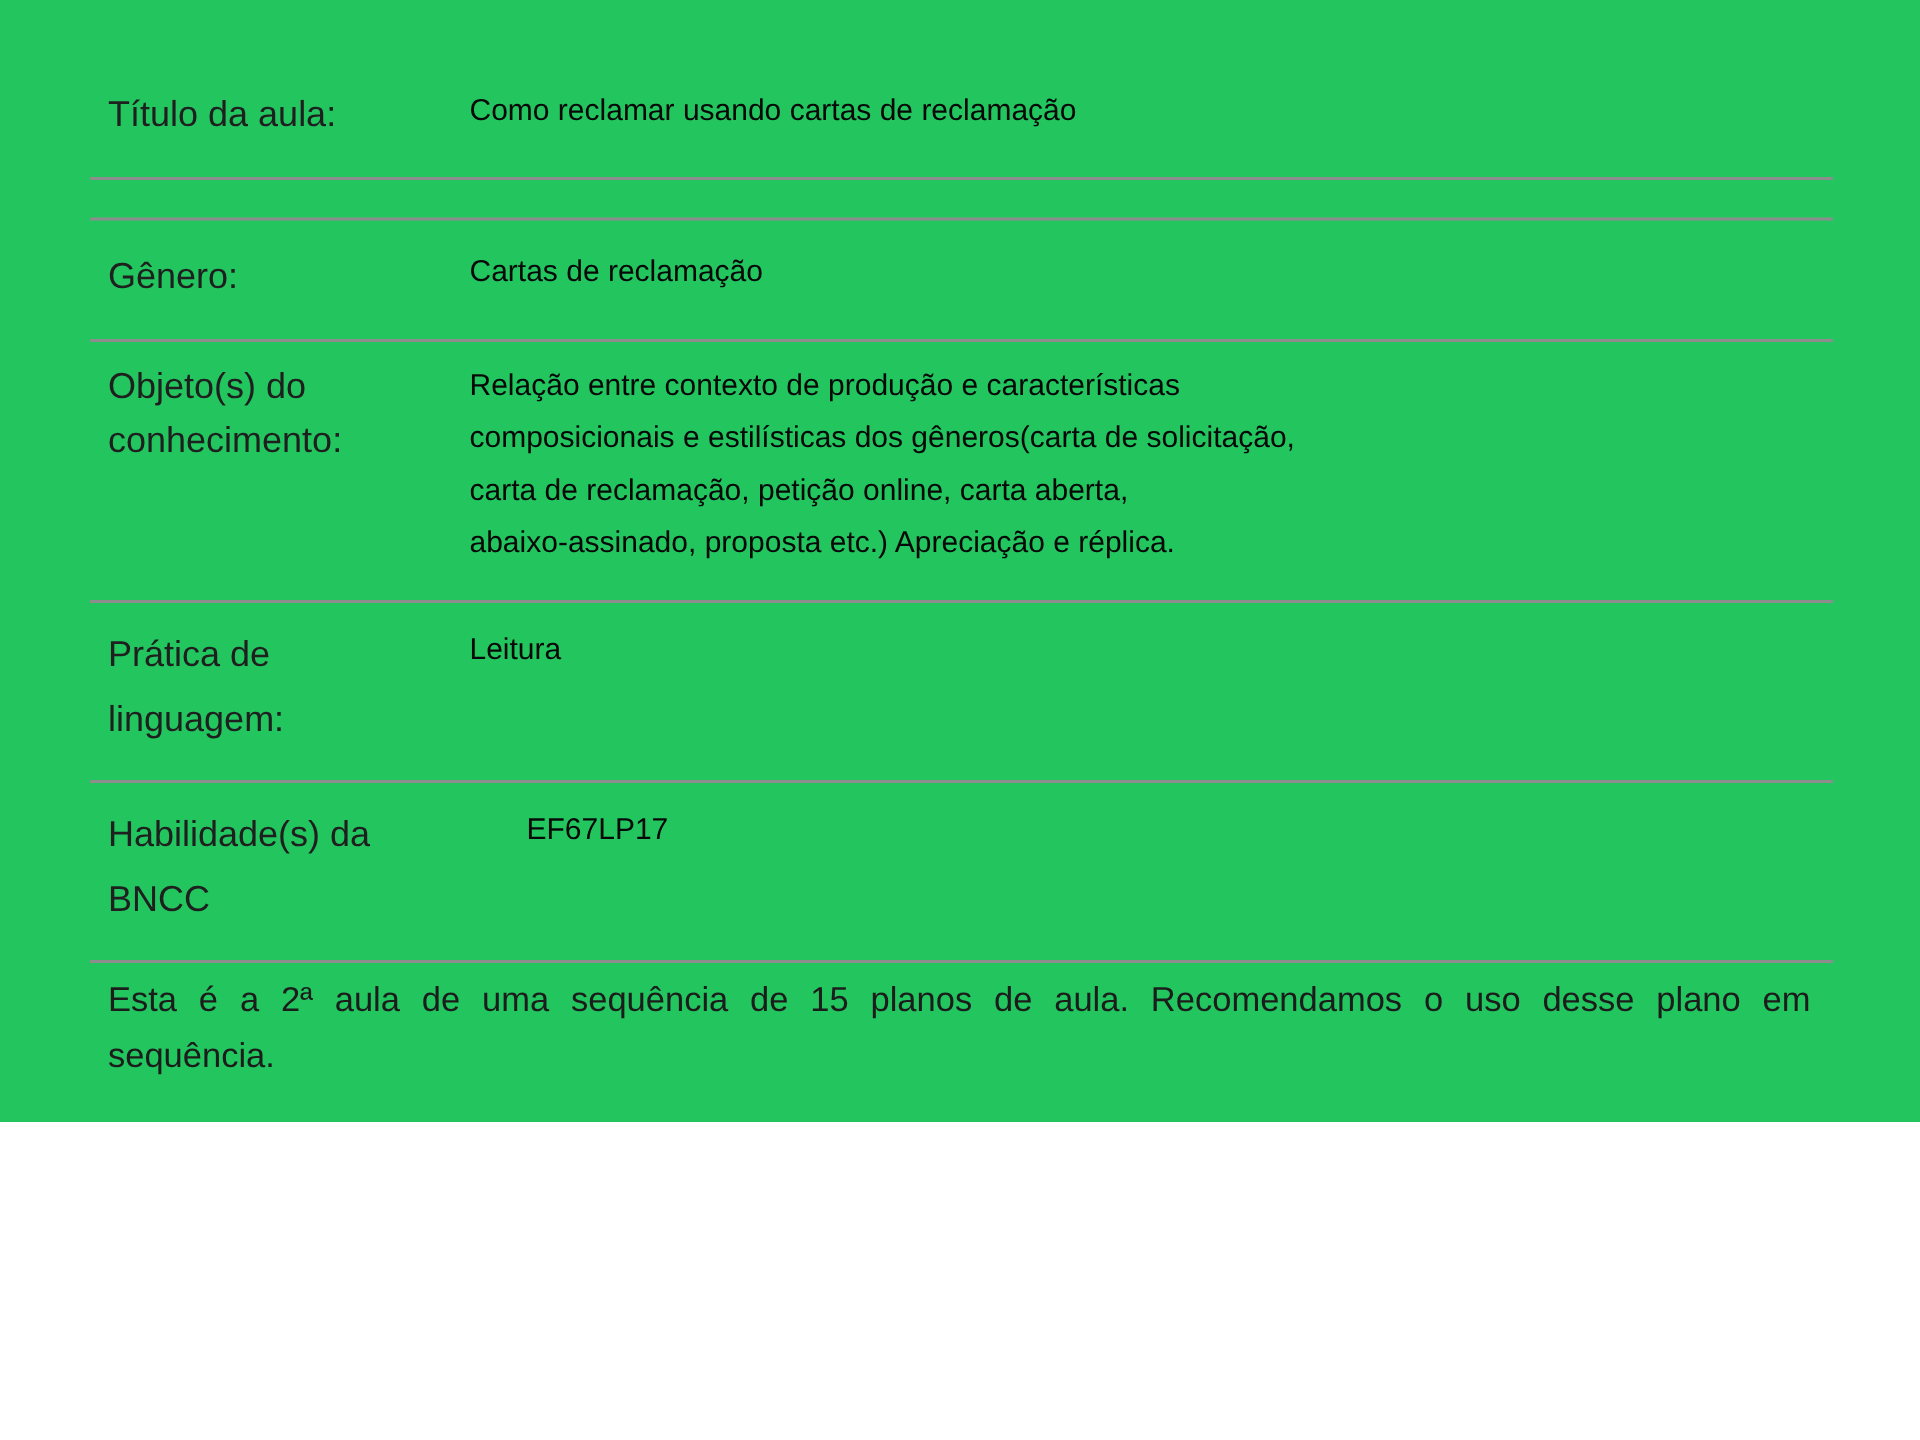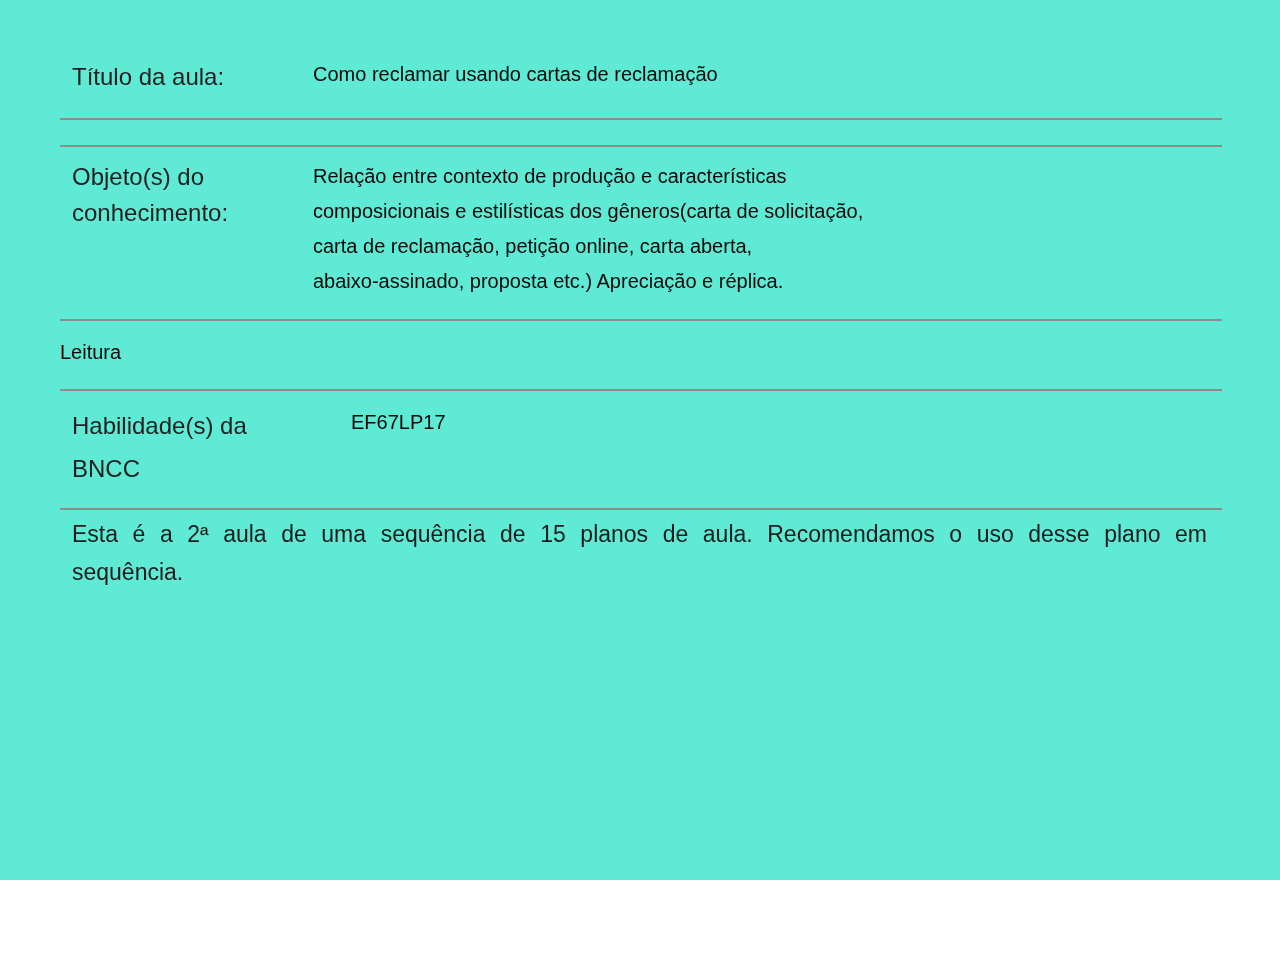--- a/index.html
+++ b/index.html
@@ -10,23 +10,23 @@
   body {
     width: 1280px;
     height: 960px;
     overflow: hidden;
     font-family: "Liberation Sans", "DejaVu Sans", sans-serif;
     color: #1f1f1f;
   }
   .sheet {
     box-sizing: border-box;
     width: 1280px;
-    height: 880px;
+    height: 748px;
     padding: 0 58px 0 60px;
-    background: #5eead4;
+    background: #22c55e;
   }
   .row {
     display: flex;
     align-items: flex-start;
     border-bottom: 2px solid #8d8d8d;
   }
   .row .label {
     box-sizing: border-box;
     width: 253px;
     flex: 0 0 253px;
@@ -81,31 +81,37 @@
 
   <div class="row r1">
     <div class="label">Título da aula:</div>
     <div class="value">Como reclamar usando cartas de reclamação</div>
   </div>
 
   <div class="row r2">
   </div>
 
 
+  <div class="row r4">
+    <div class="label">Gênero:</div>
+    <div class="value">Cartas de reclamação</div>
+  </div>
 
   <div class="row r5">
     <div class="label">Objeto(s) do
 conhecimento:</div>
     <div class="value">Relação entre contexto de produção e características
 composicionais e estilísticas dos gêneros(carta de solicitação,
 carta de reclamação, petição online, carta aberta,
 abaixo-assinado, proposta etc.) Apreciação e réplica.</div>
   </div>
 
   <div class="row r6">
+    <div class="label">Prática de
+linguagem:</div>
     <div class="value">Leitura</div>
   </div>
 
   <div class="row r7">
     <div class="label">Habilidade(s) da
 BNCC</div>
     <div class="value">EF67LP17</div>
   </div>
 
   <div class="footer">

